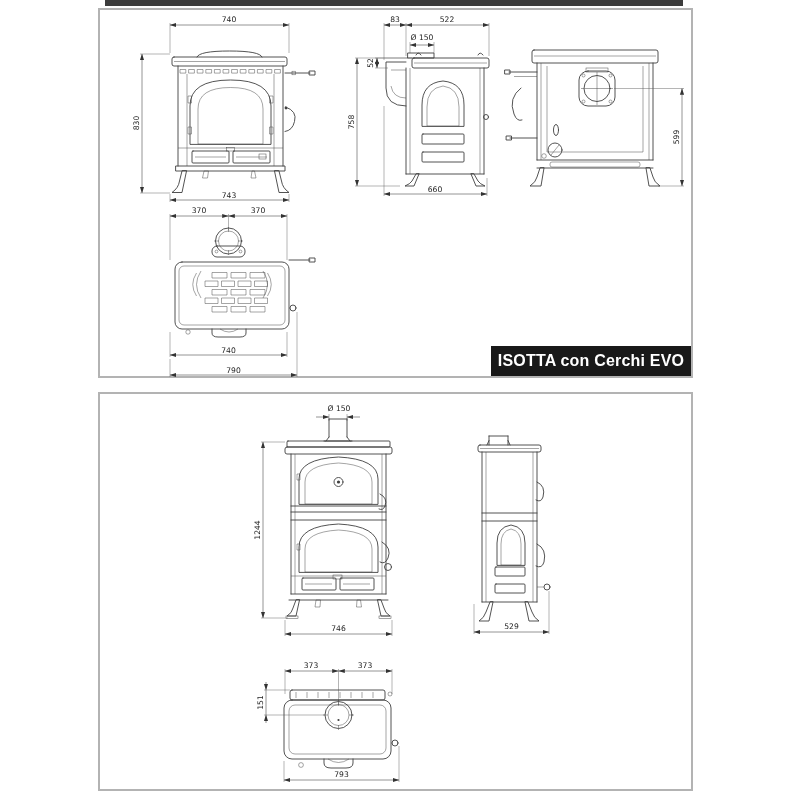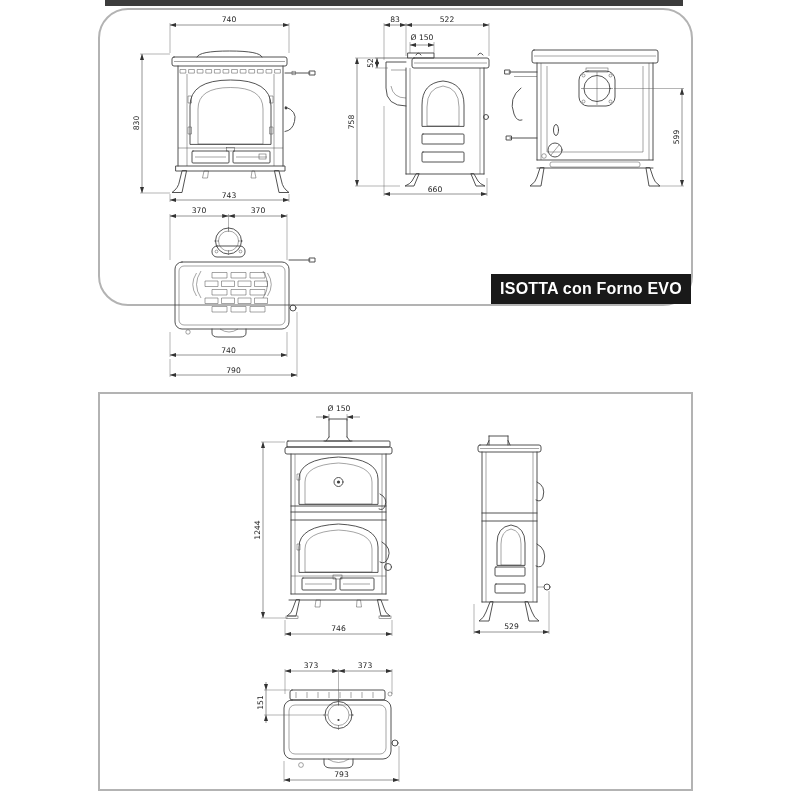--- a/index.html
+++ b/index.html
@@ -1,20 +1,20 @@
 <!DOCTYPE html>
 <html><head>
 <meta charset="utf-8">
 <style>
   html,body{margin:0;padding:0;background:#ffffff;}
   .page{position:relative;width:800px;height:800px;background:#ffffff;overflow:hidden;
         font-family:"Liberation Sans", sans-serif;}
   .topbar{position:absolute;left:105px;top:0;width:578px;height:6px;background:#3c3c3c;}
   .panel{position:absolute;left:98px;width:595px;border:2px solid #b3b3b3;background:#ffffff;box-sizing:border-box;}
-  .panel1{top:8px;height:298px;border-radius:30px;}
+  .panel1{top:8px;height:370px;}
   .panel2{top:392px;height:399px;}
   .panel svg{position:absolute;left:0;top:0;}
   .panel-label{position:absolute;right:0;bottom:0;background:#191919;color:#ffffff;
      display:flex;align-items:center;justify-content:center;font-weight:700;font-size:16px;
      letter-spacing:.2px;white-space:nowrap;}
   .label1{width:200px;height:30px;}
   .label2{width:188px;height:29px;}
   
   .ln{stroke:#3f3f3f;stroke-width:.9;fill:none;stroke-linejoin:round;stroke-linecap:round;}
   .thin{stroke:#4a4a4a;stroke-width:.5;fill:none;}
@@ -194,21 +194,21 @@
         <line class="dim" x1="70" y1="345" x2="187" y2="345" marker-start="url(#a1)" marker-end="url(#a1)"></line>
         <line class="ext" x1="70" y1="322" x2="70" y2="347"></line>
           <line class="ext" x1="187" y1="322" x2="187" y2="347"></line>
         <text class="dt" x="128.5" y="342.5">740</text>
         <line class="dim" x1="70" y1="365" x2="197" y2="365" marker-start="url(#a1)" marker-end="url(#a1)"></line>
         <line class="ext" x1="197" y1="302" x2="197" y2="367"></line>
         <line class="ext" x1="70" y1="349" x2="70" y2="367"></line>
         <text class="dt" x="133.5" y="362.5">790</text>
       </g>
     </svg>
-    <div class="panel-label label1">ISOTTA con Forno EVO</div>
+    <div class="panel-label label1">ISOTTA con Cerchi EVO</div>
   </section>
 
   <section class="panel panel2">
     <svg width="591" height="395" viewBox="0 0 591 395">
       <defs>
         <marker id="a2" markerWidth="7" markerHeight="6" refX="6.3" refY="3" orient="auto-start-reverse" markerUnits="userSpaceOnUse">
           <path d="M0,0.9 L6.5,3 L0,5.1 Z" fill="#333"></path>
         </marker>
       </defs>
 

